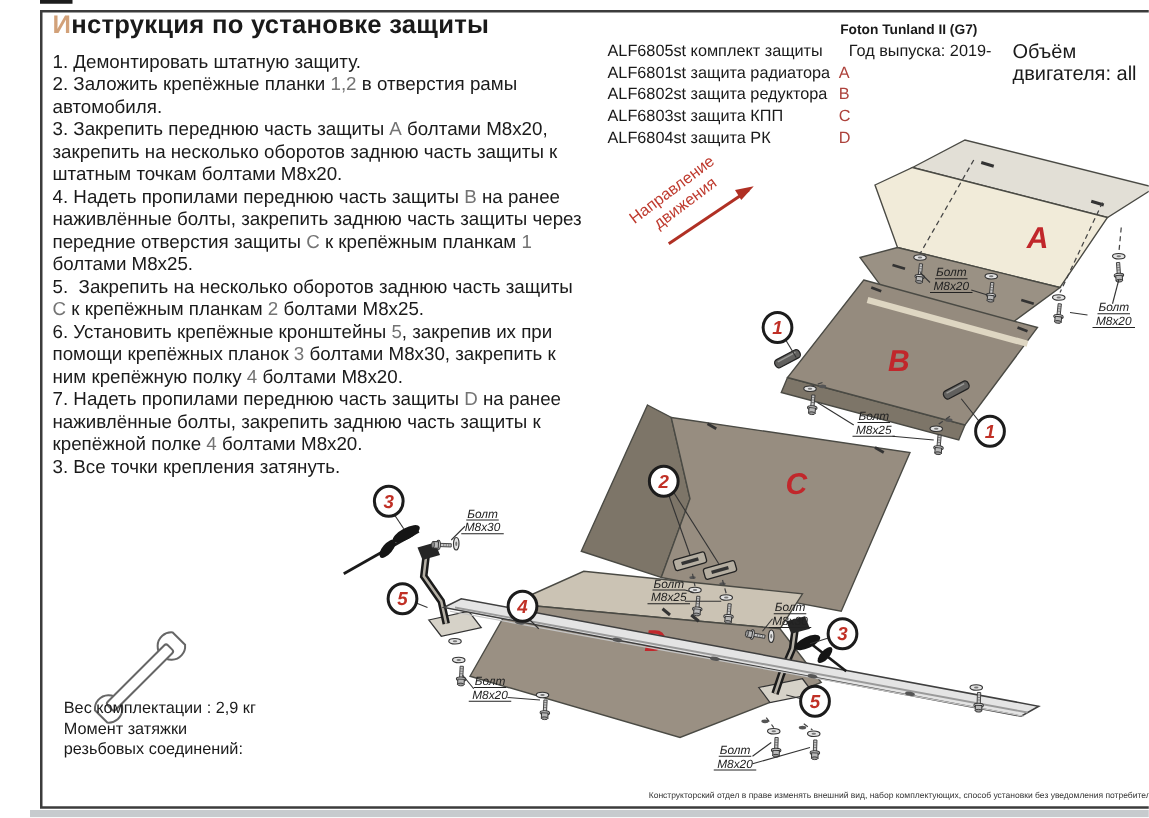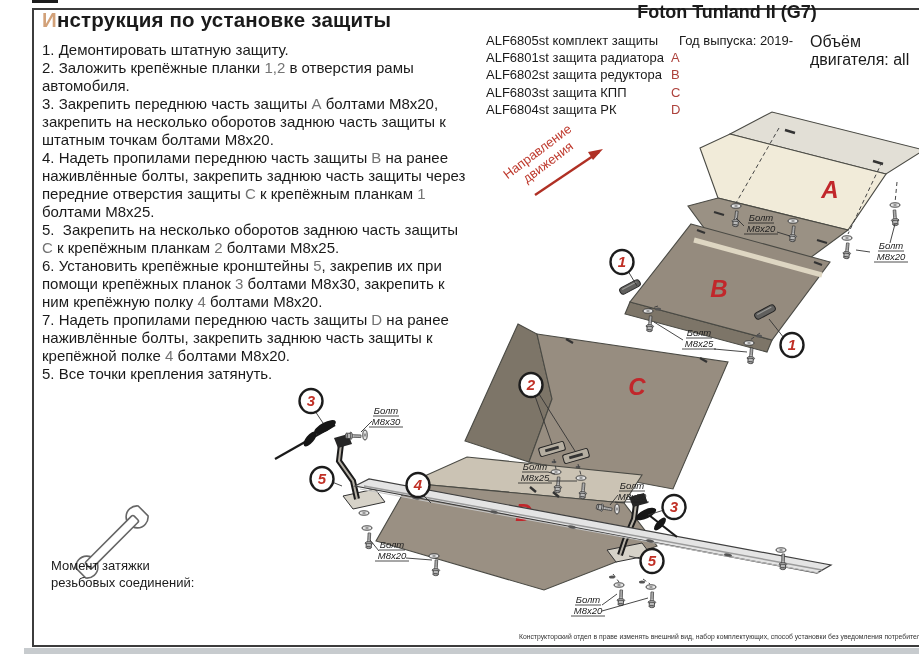--- a/index.html
+++ b/index.html
@@ -6,21 +6,21 @@
   .page{position:relative;width:919px;height:654px;background:#fff;overflow:hidden;
         font-family:"Liberation Sans","DejaVu Sans",sans-serif;color:#1a1a1a;margin-left:24px;}
   .frame{position:absolute;left:8px;top:8px;width:899px;height:635px;border:2px solid #3c3c3c;}
   .artifact{position:absolute;left:8px;top:0;width:26px;height:3px;background:#1c1c1c;}
   .bottom-gray{position:absolute;left:0;top:648px;width:919px;height:6px;background:#c7cbce;}
   .title{position:absolute;left:18px;top:8px;font-size:20.5px;font-weight:bold;letter-spacing:.2px;}
   .title .first{color:#d2a179;}
   .steps{position:absolute;left:18px;top:41px;width:429px;font-size:15px;line-height:18px;}
   .step{white-space:pre-wrap;}
   .hl{color:#737373;}
-  .model{position:absolute;left:558px;top:2px;width:290px;text-align:center;font-size:18px;font-weight:bold;}
+  .model{position:absolute;left:558px;top:18px;width:290px;text-align:center;font-size:11px;font-weight:bold;}
   .parts{position:absolute;left:462px;top:32px;width:230px;font-size:13px;line-height:17.2px;}
   .prow{position:relative;height:17.2px;}
   .pletter{position:absolute;left:185px;top:0;color:#ad423c;}
   .year{position:absolute;left:655px;top:33px;font-size:13px;}
   .engine{position:absolute;left:786px;top:33px;font-size:16px;}
   .specs{position:absolute;left:27px;top:558px;font-size:13px;line-height:16.5px;}
   .fineprint{position:absolute;right:13px;top:633px;font-size:6.8px;color:#333;}
   svg.diagram{position:absolute;left:0;top:0;}
   .plate-letter{font-size:24px;font-weight:bold;font-style:italic;fill:#c1272b;}
   .dir-text{font-size:13px;fill:#bf3b2f;}
@@ -37,21 +37,21 @@
   <div class="title"><span class="first">И</span><span>нструкция по установке защиты</span></div>
 
   <div class="steps" id="steps">
       <div class="step"><span>1. Демонтировать штатную защиту.</span></div>
       <div class="step"><span>2. Заложить крепёжные планки </span><span class="hl">1,2</span><span> в отверстия рамы автомобиля.</span></div>
       <div class="step"><span>3. Закрепить переднюю часть защиты </span><span class="hl">А</span><span> болтами М8х20, закрепить на несколько оборотов заднюю часть защиты к штатным точкам болтами М8х20.</span></div>
       <div class="step"><span>4. Надеть пропилами переднюю часть защиты </span><span class="hl">В</span><span> на ранее наживлённые болты, закрепить заднюю часть защиты через передние отверстия защиты </span><span class="hl">С</span><span> к крепёжным планкам </span><span class="hl">1</span><span> болтами М8х25.</span></div>
       <div class="step"><span>5.  Закрепить на несколько оборотов заднюю часть защиты </span><span class="hl">С</span><span> к крепёжным планкам </span><span class="hl">2</span><span> болтами М8х25.</span></div>
       <div class="step"><span>6. Установить крепёжные кронштейны </span><span class="hl">5</span><span>, закрепив их при помощи крепёжных планок </span><span class="hl">3</span><span> болтами М8х30, закрепить к ним крепёжную полку </span><span class="hl">4</span><span> болтами М8х20.</span></div>
       <div class="step"><span>7. Надеть пропилами переднюю часть защиты </span><span class="hl">D</span><span> на ранее наживлённые болты, закрепить заднюю часть защиты к крепёжной полке </span><span class="hl">4</span><span> болтами М8х20.</span></div>
-      <div class="step"><span>5. Все точки крепления затянуть.</span></div>
+      <div class="step"><span>3. Все точки крепления затянуть.</span></div>
     </div>
 
   <div class="model">Foton Tunland II (G7)</div>
   <div class="parts" id="parts">
       <div class="prow"><span>ALF6805st комплект защиты</span></div>
       <div class="prow"><span>ALF6801st защита радиатора</span><span class="pletter">A</span></div>
       <div class="prow"><span>ALF6802st защита редуктора</span><span class="pletter">B</span></div>
       <div class="prow"><span>ALF6803st защита КПП</span><span class="pletter">C</span></div>
       <div class="prow"><span>ALF6804st защита РК</span><span class="pletter">D</span></div>
     </div>
@@ -485,18 +485,19 @@
           <text x="298" y="484" text-anchor="middle" class="callout-num">5</text>
         </g>
         <g>
           <ellipse cx="628" cy="561" rx="11.5" ry="12" fill="#fff" stroke="#1c1c1c" stroke-width="2.4"></ellipse>
           <text x="628" y="566" text-anchor="middle" class="callout-num">5</text>
         </g>
       </g>
   </svg>
 
   <div class="specs" id="specs">
+      <div>Вес комплектации : 2,9 кг</div>
       <div>Момент затяжки</div>
       <div>резьбовых соединений:</div>
     </div>
   <div class="fineprint">Конструкторский отдел в праве изменять внешний вид, набор комплектующих, способ установки без уведомления потребителей.</div>
   <div class="bottom-gray"></div>
 </div>
 
 </body></html>

